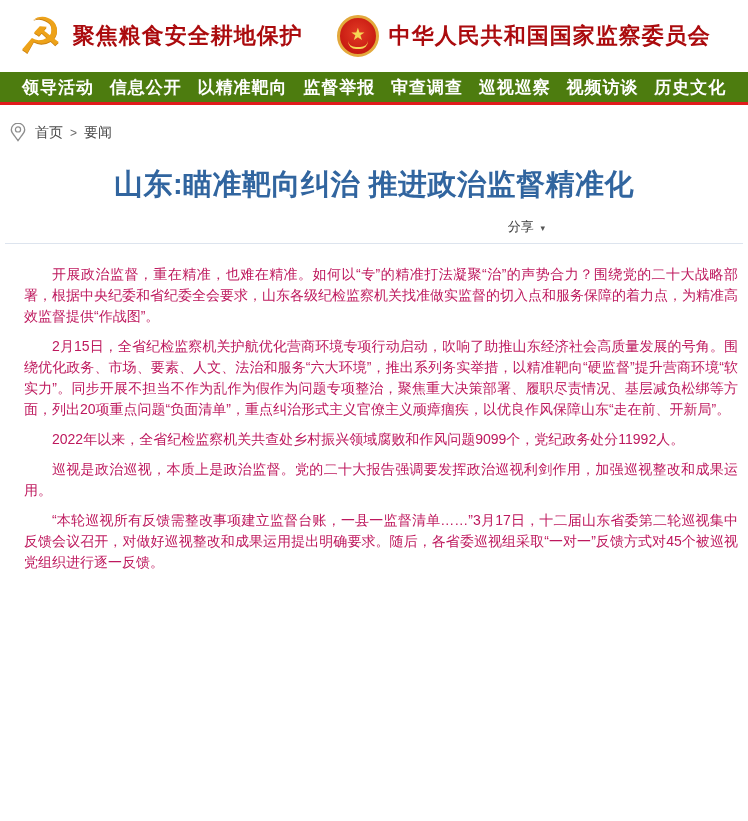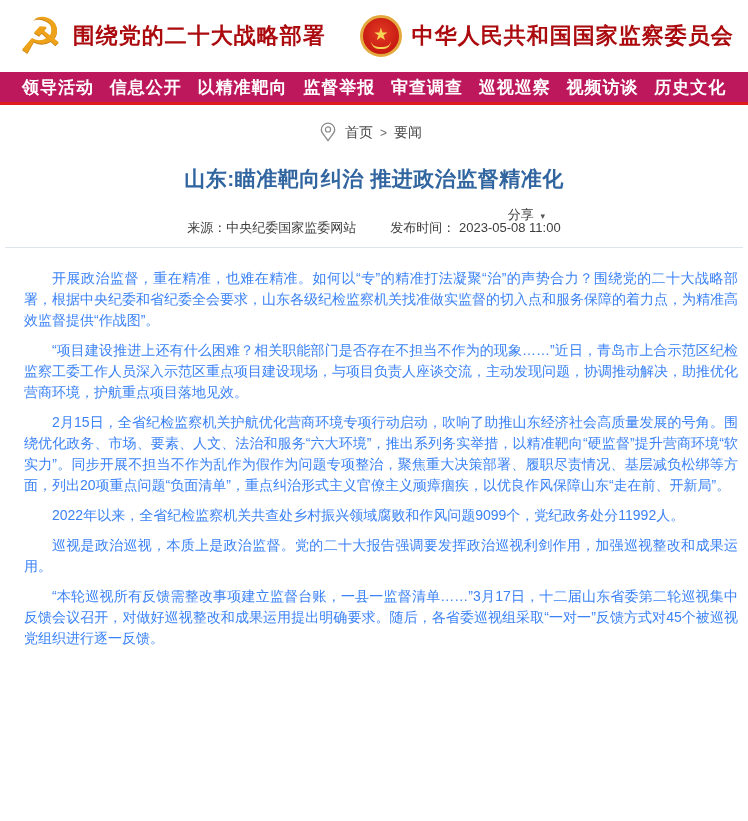--- a/index.html
+++ b/index.html
@@ -57,21 +57,21 @@
     position: absolute;
     left: 8px; right: 8px; bottom: 5px;
     height: 7px;
     border-bottom: 2px solid #f6d655;
     border-radius: 0 0 8px 8px;
   }
 
   
   .main-nav {
     height: 33px;
-    background: #be185d;
+    background: #4d7c0f;
     border-bottom: 3px solid #e01b1b;
     display: flex;
     align-items: center;
     justify-content: space-around;
     padding: 0 14px;
   }
   .nav-item {
     color: #ffffff;
     font-family: "Liberation Serif", serif;
     font-weight: bold;
@@ -82,31 +82,30 @@
     white-space: nowrap;
   }
 
   
   .breadcrumb {
     display: flex;
     align-items: center;
     margin: 17px 16px 0 10px;
     font-size: 14px;
     color: #4a4a4a;
-    justify-content: center;
   }
   .breadcrumb .pin { margin-right: 9px; display: inline-flex; }
   .breadcrumb a { color: #4a4a4a; text-decoration: none; cursor: pointer; }
   .breadcrumb .sep { margin: 0 7px; color: #6a6a6a; font-size: 12px; }
 
   
   .article-title {
     margin-top: 22px;
     text-align: center;
-    font-size: 21px;
+    font-size: 29px;
     font-weight: bold;
     color: #31659f;
     letter-spacing: 0.5px;
   }
   .share-row {
     position: relative;
     height: 16px;
     margin-top: 12px;
   }
   .share {
@@ -134,33 +133,33 @@
 
   
   .article-body {
     padding: 11px 10px 18px 24px;
   }
   .article-body p {
     font-size: 14px;
     line-height: 21px;
     text-indent: 2em;
     margin: 9px 0;
-    color: #3b82f6;
+    color: #be185d;
     text-align: justify;
   }
 </style>
 </head>
 <body>
 
 <div class="page">
 
   <header class="site-header">
     <div class="brand">
       <span class="emblem-party">☭</span>
-      <span class="brand-title">围绕党的二十大战略部署</span>
+      <span class="brand-title">聚焦粮食安全耕地保护</span>
     </div>
     <div class="brand">
       <span class="emblem-nation">
         <span class="star">★</span>
       </span>
       <span class="brand-title">中华人民共和国国家监察委员会</span>
     </div>
   </header>
 
   <nav class="main-nav">
@@ -189,29 +188,25 @@
   <main>
     <h1 class="article-title">山东:瞄准靶向纠治 推进政治监督精准化</h1>
 
     <div class="share-row">
       <span class="share">
         <span>分享</span>
         <span class="caret">▾</span>
       </span>
     </div>
 
-    <div class="meta-row">
-      <span>来源：</span><span>中央纪委国家监委网站</span><span class="gap"></span><span>发布时间：</span> <span>2023-05-08 11:00</span>
-    </div>
 
     <hr class="head-divider">
 
     <article class="article-body">
       <p>开展政治监督，重在精准，也难在精准。如何以“专”的精准打法凝聚“治”的声势合力？围绕党的二十大战略部署，根据中央纪委和省纪委全会要求，山东各级纪检监察机关找准做实监督的切入点和服务保障的着力点，为精准高效监督提供“作战图”。</p>
-      <p>“项目建设推进上还有什么困难？相关职能部门是否存在不担当不作为的现象……”近日，青岛市上合示范区纪检监察工委工作人员深入示范区重点项目建设现场，与项目负责人座谈交流，主动发现问题，协调推动解决，助推优化营商环境，护航重点项目落地见效。</p>
       <p>2月15日，全省纪检监察机关护航优化营商环境专项行动启动，吹响了助推山东经济社会高质量发展的号角。围绕优化政务、市场、要素、人文、法治和服务“六大环境”，推出系列务实举措，以精准靶向“硬监督”提升营商环境“软实力”。同步开展不担当不作为乱作为假作为问题专项整治，聚焦重大决策部署、履职尽责情况、基层减负松绑等方面，列出20项重点问题“负面清单”，重点纠治形式主义官僚主义顽瘴痼疾，以优良作风保障山东“走在前、开新局”。</p>
       <p>2022年以来，全省纪检监察机关共查处乡村振兴领域腐败和作风问题9099个，党纪政务处分11992人。</p>
       <p>巡视是政治巡视，本质上是政治监督。党的二十大报告强调要发挥政治巡视利剑作用，加强巡视整改和成果运用。</p>
       <p>“本轮巡视所有反馈需整改事项建立监督台账，一县一监督清单……”3月17日，十二届山东省委第二轮巡视集中反馈会议召开，对做好巡视整改和成果运用提出明确要求。随后，各省委巡视组采取“一对一”反馈方式对45个被巡视党组织进行逐一反馈。</p>
 
     </article>
   </main>
 
 </div>
 

